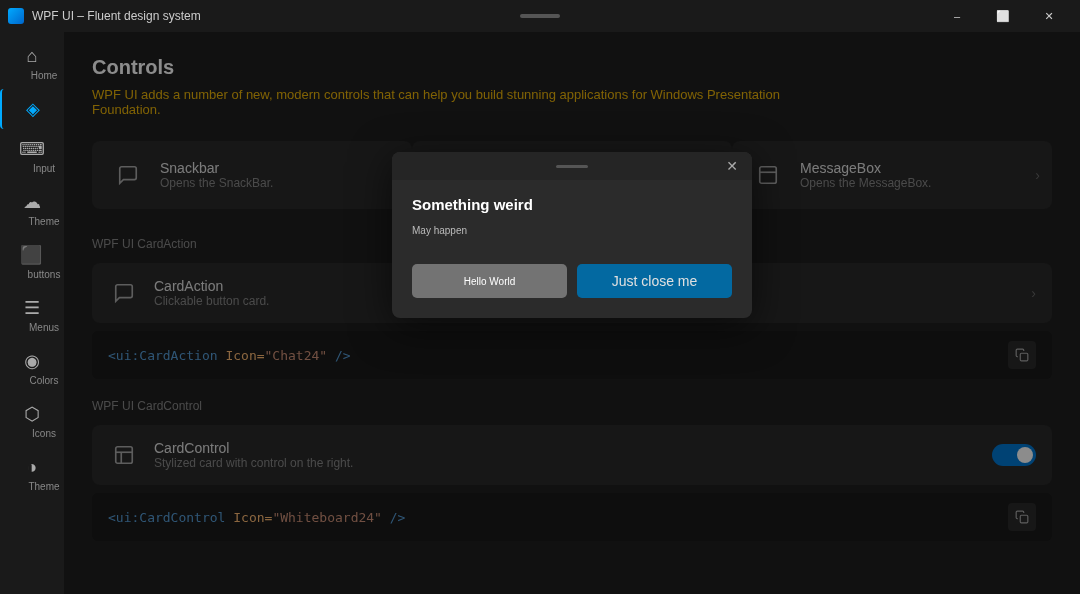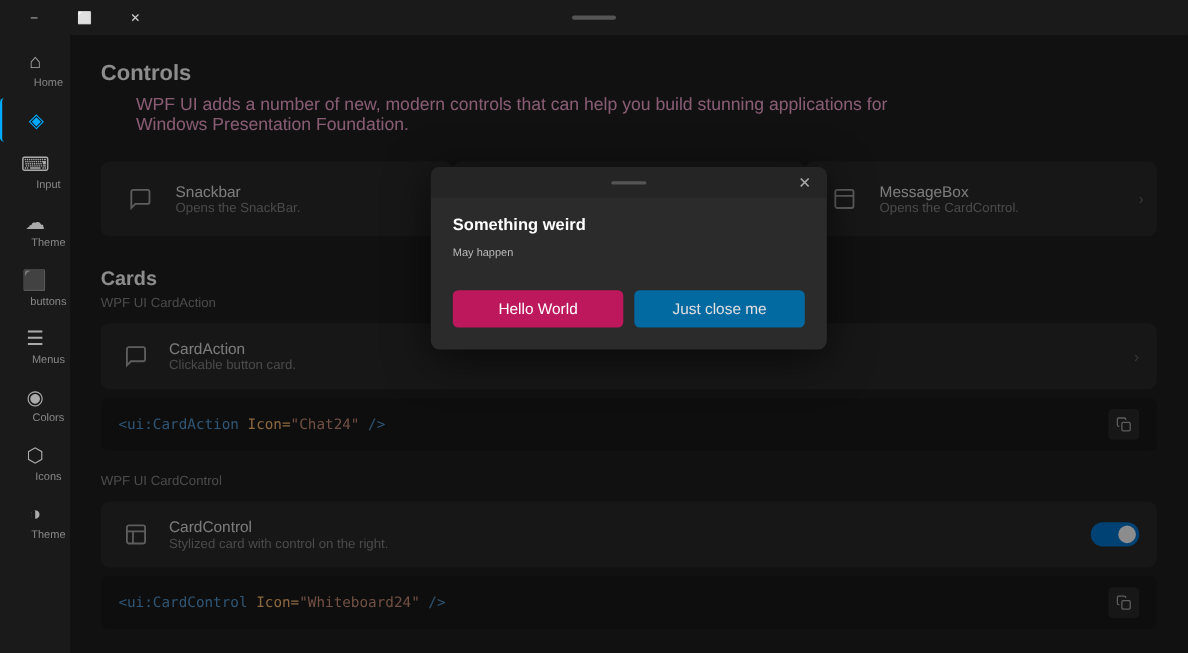--- a/index.html
+++ b/index.html
@@ -125,25 +125,24 @@
       position: relative;
     }
 
     .page-title {
       font-size: 20px;
       font-weight: 600;
       color: #ffffff;
       margin-bottom: 8px;
     }
     .page-desc {
-      font-size: 16px;
-      color: #f9a8d4;
+      font-size: 13px;
+      color: #eab308;
       margin-bottom: 24px;
       max-width: 700px;
-      margin-left: 32px;
     }
 
     
     .cards-row {
       display: flex;
       margin-bottom: 28px;
     }
     .nav-card {
       flex: 1;
       background: #2a2a2a;
@@ -344,44 +343,48 @@
       font-size: 10px;
       color: #bbb;
     }
     .modal-footer {
       padding: 8px 20px 20px;
       display: flex;
       gap: 10px;
     }
     .btn-primary {
       flex: 1;
-      background: #be185d;
+      background: #737373;
       border: none;
       color: #fff;
-      font-size: 14px;
+      font-size: 10px;
       font-weight: 500;
       padding: 9px 0;
       border-radius: 5px;
       cursor: pointer;
     }
     .btn-secondary {
       flex: 1;
       background: #0369a1;
       border: none;
       color: #e0e0e0;
       font-size: 14px;
       padding: 9px 0;
       border-radius: 5px;
       cursor: pointer;
     }
   </style>
 </head>
 <body>
 
 <div class="titlebar">
+  <div class="titlebar-left">
+    <div class="titlebar-logo"></div>
+    <span class="titlebar-title">WPF UI – Fluent design system</span>
+  </div>
   <div class="titlebar-center">
     <div class="titlebar-grip"></div>
   </div>
   <div class="titlebar-controls">
     <button class="titlebar-btn">–</button>
     <button class="titlebar-btn">⬜</button>
     <button class="titlebar-btn close">✕</button>
   </div>
 </div>
 
@@ -457,27 +460,26 @@
       </div>
       <div class="nav-card">
         <div class="nav-card-icon">
           <svg width="22" height="22" viewBox="0 0 24 24" fill="none" stroke="#aaa" stroke-width="1.8">
               <rect x="3" y="3" width="18" height="18" rx="2"></rect>
               <line x1="3" y1="9" x2="21" y2="9"></line>
             </svg>
         </div>
         <div class="nav-card-text">
           <div class="nav-card-title">MessageBox</div>
-          <div class="nav-card-sub">Opens the CardControl.</div>
+          <div class="nav-card-sub">Opens the MessageBox.</div>
         </div>
         <span class="nav-card-chevron">›</span>
       </div>
     </div>
 
-    <h2 class="section-title">Cards</h2>
 
     <p class="section-sub">WPF UI CardAction</p>
     <div class="card-item">
       <div class="card-item-icon">
         <svg width="22" height="22" viewBox="0 0 24 24" fill="none" stroke="#aaa" stroke-width="1.8">
             <path d="M21 15a2 2 0 01-2 2H7l-4 4V5a2 2 0 012-2h14a2 2 0 012 2z"></path>
           </svg>
       </div>
       <div class="card-item-text">
         <div class="card-item-title">CardAction</div>

